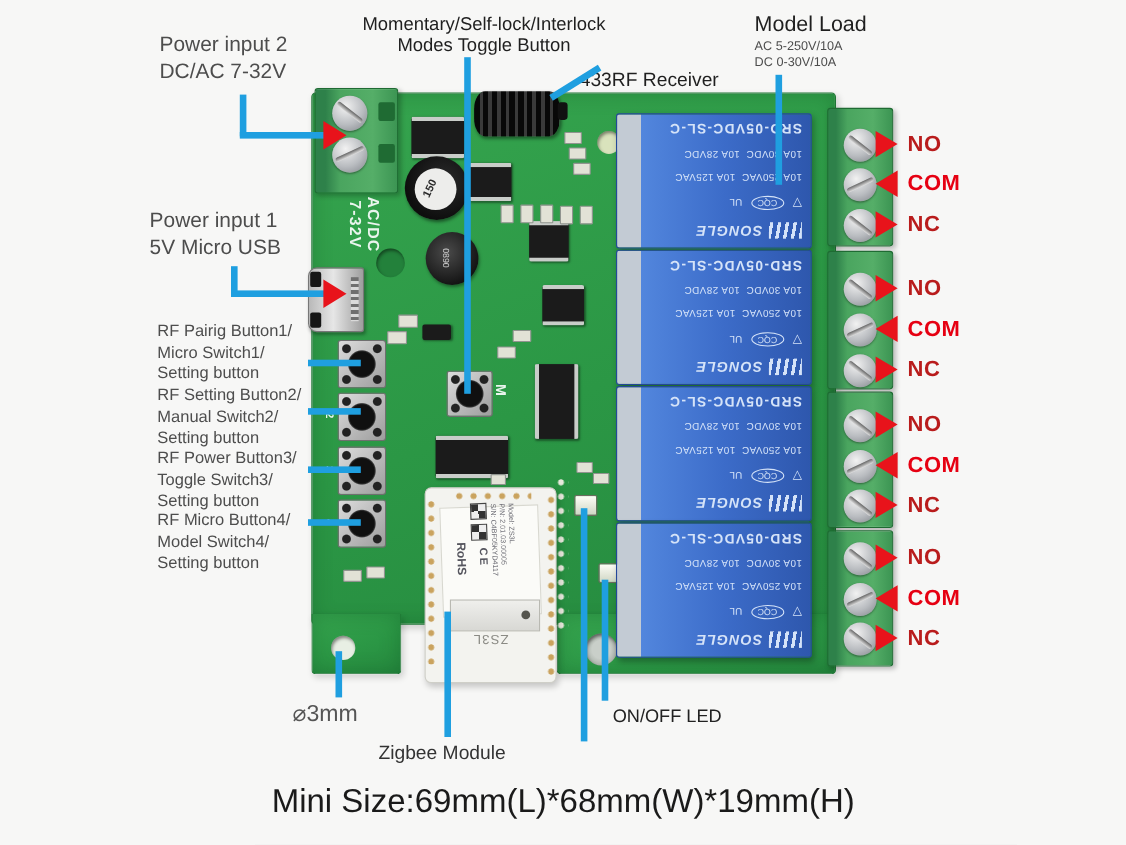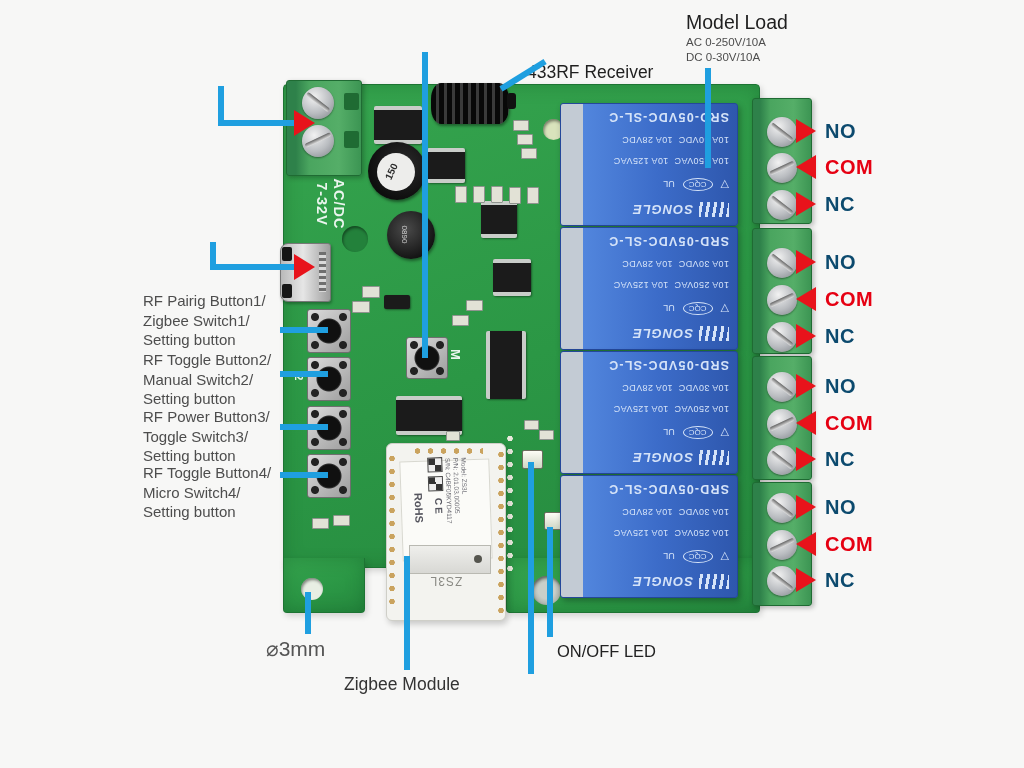--- a/index.html
+++ b/index.html
@@ -55,21 +55,21 @@
   
   .cline{position:absolute;background:#1f9fe0;}
   .arr{position:absolute;width:0;height:0;border-top:13px solid rgba(0,0,0,0);border-bottom:13px solid rgba(0,0,0,0);}
   .arr.r{border-left:21px solid #e8131b;}
   .lbl{position:absolute;color:#4d4d4d;font-size:19px;line-height:25px;}
   .lbl-dark{color:#1f1f1f;}
   .t-row{position:absolute;left:796px;width:110px;height:30px;display:flex;align-items:center;gap:9px;}
   .t-row .arrspan{width:0;height:0;border-top:12px solid rgba(0,0,0,0);border-bottom:12px solid rgba(0,0,0,0);}
   .t-row .a-r{border-left:20px solid #e8131b;}
   .t-row .a-l{border-right:20px solid #e8131b;}
-  .t-label{font-size:20px;font-weight:600;letter-spacing:.5px;color:#0c4a6e;}
+  .t-label{font-size:20px;font-weight:600;letter-spacing:.5px;color:#b91c1c;}
   .t-label.com{color:#e60012;}
   .rfl{position:absolute;left:143px;width:150px;font-size:15px;line-height:19.5px;color:#4d4d4d;}
   .footer{position:absolute;left:0;top:712px;width:1024px;text-align:center;font-size:30px;color:#1a1a1a;}
 </style>
 </head>
 <body>
 
 <div class="stage">
 
   <div class="pcb" style="left:283px;top:84px;width:475px;height:482px;"></div>
@@ -337,68 +337,81 @@
     </div>
   <div class="t-row" style="top:529px;">
       <span class="arrspan a-l"></span>
       <span class="t-label com">COM</span>
     </div>
   <div class="t-row" style="top:565px;">
       <span class="arrspan a-r"></span>
       <span class="t-label">NC</span>
     </div>
 
+  <div class="lbl" style="left:145px;top:28px;">
+    <div>Power input 2</div>
+    <div>DC/AC 7-32V</div>
+  </div>
   <div class="cline" style="left:218px;top:86px;width:6px;height:38px;"></div>
   <div class="cline" style="left:218px;top:120px;width:78px;height:6px;"></div>
   <div class="arr r" style="left:294px;top:110px;"></div>
 
+  <div class="lbl lbl-dark" style="left:308px;top:12px;width:264px;text-align:center;font-size:16.8px;line-height:19px;">
+    <div>Momentary/Self-lock/Interlock</div>
+    <div>Modes Toggle Button</div>
+  </div>
   <div class="cline" style="left:422px;top:52px;width:6px;height:306px;"></div>
 
   <div class="lbl lbl-dark" style="left:527px;top:60px;font-size:17.5px;">433RF Receiver</div>
   <div class="cline" style="left:501px;top:86px;width:52px;height:6px;transform:rotate(-32deg);transform-origin:0 50%;"></div>
 
   <div class="lbl lbl-dark" style="left:686px;top:10px;font-size:19.5px;">Model Load</div>
-  <div class="lbl" style="left:686px;top:36px;font-size:11.5px;line-height:13px;">AC 0-250V/10A</div>
+  <div class="lbl" style="left:686px;top:36px;font-size:11.5px;line-height:13px;">AC 5-250V/10A</div>
   <div class="lbl" style="left:686px;top:51px;font-size:11.5px;line-height:13px;">DC 0-30V/10A</div>
   <div class="cline" style="left:705px;top:68px;width:6px;height:100px;"></div>
 
+  <div class="lbl" style="left:136px;top:188px;">
+    <div>Power input 1</div>
+    <div>5V Micro USB</div>
+  </div>
   <div class="cline" style="left:210px;top:242px;width:6px;height:28px;"></div>
   <div class="cline" style="left:210px;top:264px;width:86px;height:6px;"></div>
   <div class="arr r" style="left:294px;top:254px;"></div>
 
   <div class="rfl" style="top:291px;">
     <div>RF Pairig Button1/</div>
-    <div>Zigbee Switch1/</div>
+    <div>Micro Switch1/</div>
     <div>Setting button</div>
   </div>
   <div class="rfl" style="top:350px;">
-    <div>RF Toggle Button2/</div>
+    <div>RF Setting Button2/</div>
     <div>Manual Switch2/</div>
     <div>Setting button</div>
   </div>
   <div class="rfl" style="top:407px;">
     <div>RF Power Button3/</div>
     <div>Toggle Switch3/</div>
     <div>Setting button</div>
   </div>
   <div class="rfl" style="top:463px;">
-    <div>RF Toggle Button4/</div>
-    <div>Micro Switch4/</div>
+    <div>RF Micro Button4/</div>
+    <div>Model Switch4/</div>
     <div>Setting button</div>
   </div>
   <div class="cline" style="left:280px;top:327px;width:48px;height:6px;"></div>
   <div class="cline" style="left:280px;top:371px;width:48px;height:6px;"></div>
   <div class="cline" style="left:280px;top:424px;width:48px;height:6px;"></div>
   <div class="cline" style="left:280px;top:472px;width:48px;height:6px;"></div>
 
   <div class="cline" style="left:305px;top:592px;width:6px;height:42px;"></div>
   <div class="lbl" style="left:266px;top:636px;font-size:21px;color:#555;">⌀3mm</div>
 
   <div class="cline" style="left:404px;top:556px;width:6px;height:114px;"></div>
   <div class="lbl" style="left:344px;top:672px;font-size:17.5px;color:#333;">Zigbee Module</div>
 
   <div class="cline" style="left:547px;top:527px;width:6px;height:110px;"></div>
   <div class="lbl" style="left:557px;top:639px;font-size:16.5px;color:#222;">ON/OFF LED</div>
 
   <div class="cline" style="left:528px;top:462px;width:6px;height:212px;"></div>
 
+  <div class="footer">Mini Size:69mm(L)*68mm(W)*19mm(H)</div>
 
 </div>
 
 </body></html>

